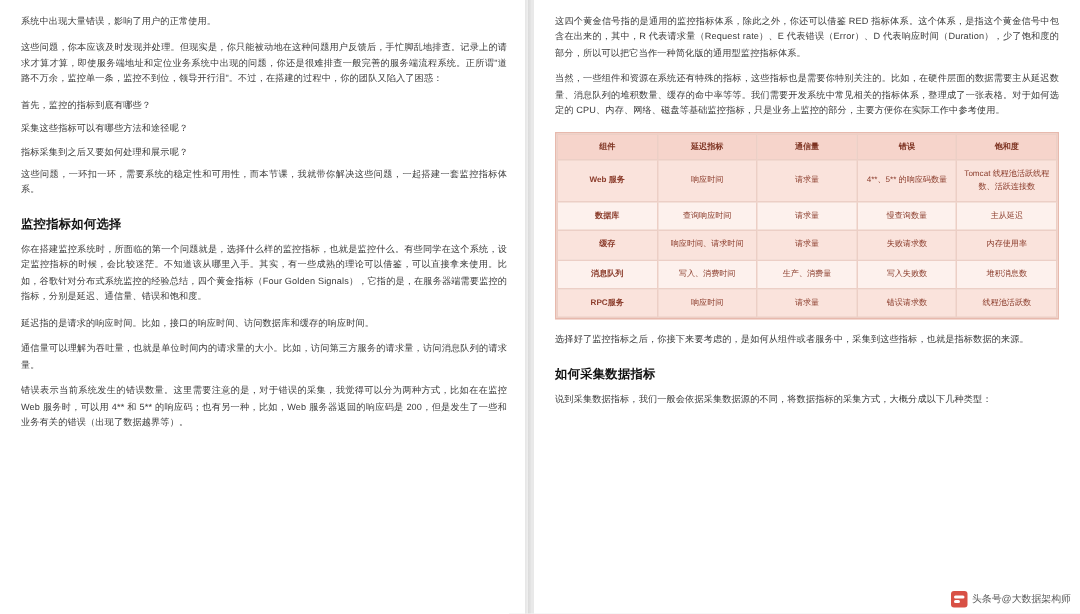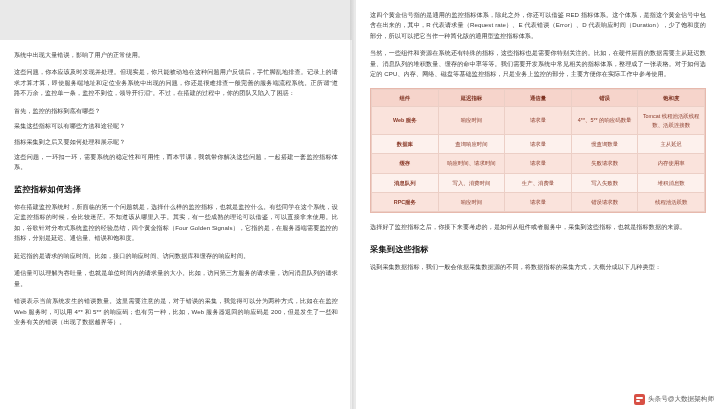--- a/index.html
+++ b/index.html
@@ -15,21 +15,21 @@
     background:#e9e9e9;
     box-sizing:border-box;
   }
   .col{
     background:#ffffff;
     box-sizing:border-box;
     padding:10px 14px 8px 14px;
     overflow:hidden;
     position:relative;
   }
-  .col.left{width:354px;margin-top:40px;}
+  .col.left{width:354px;}
   .col.right{width:366px;}
   p{
     margin:0 0 7px 0;
     font-size:6.1px;
     line-height:1.72;
     text-align:justify;
     color:#3a3a3a;
     letter-spacing:0.1px;
   }
   p.tight{margin-bottom:4px;}
@@ -176,21 +176,21 @@
             <td>请求量</td>
             <td>错误请求数</td>
             <td>线程池活跃数</td>
           </tr>
         </tbody>
       </table>
     </div>
 
     <p>选择好了监控指标之后，你接下来要考虑的，是如何从组件或者服务中，采集到这些指标，也就是指标数据的来源。</p>
 
-    <h2>采集到这些指标</h2>
+    <h2>如何采集数据指标</h2>
 
     <p class="tight">说到采集数据指标，我们一般会依据采集数据源的不同，将数据指标的采集方式，大概分成以下几种类型：</p>
 
     <div class="watermark">
       <span class="wm-logo"></span>
       <span class="wm-text">头条号@大数据架构师</span>
     </div>
   </div>
 
   <div class="gutter-shadow"></div>

